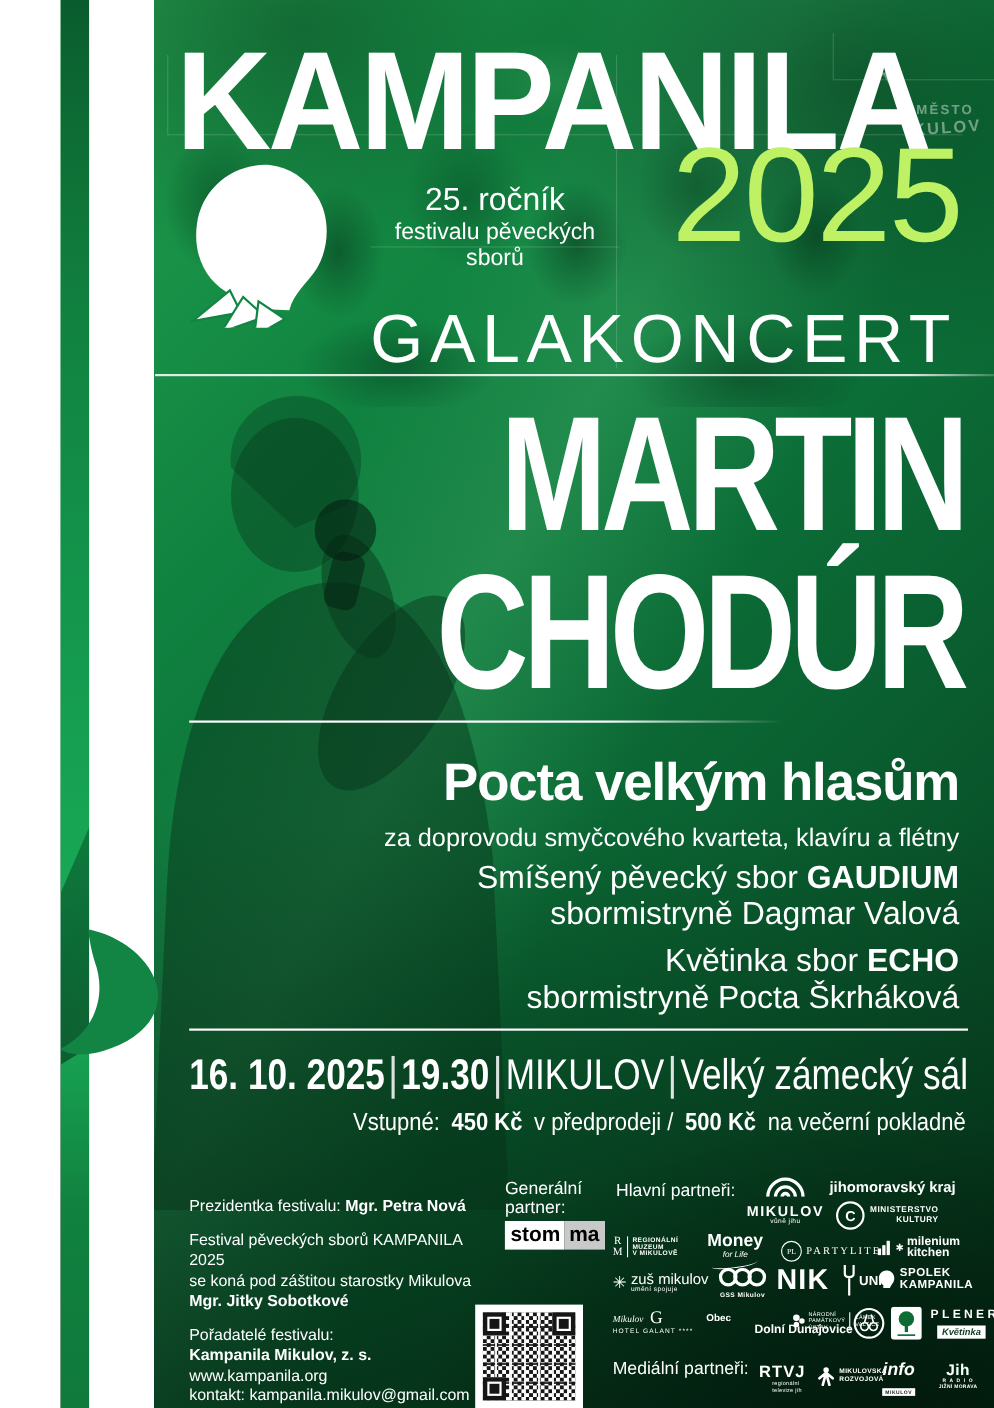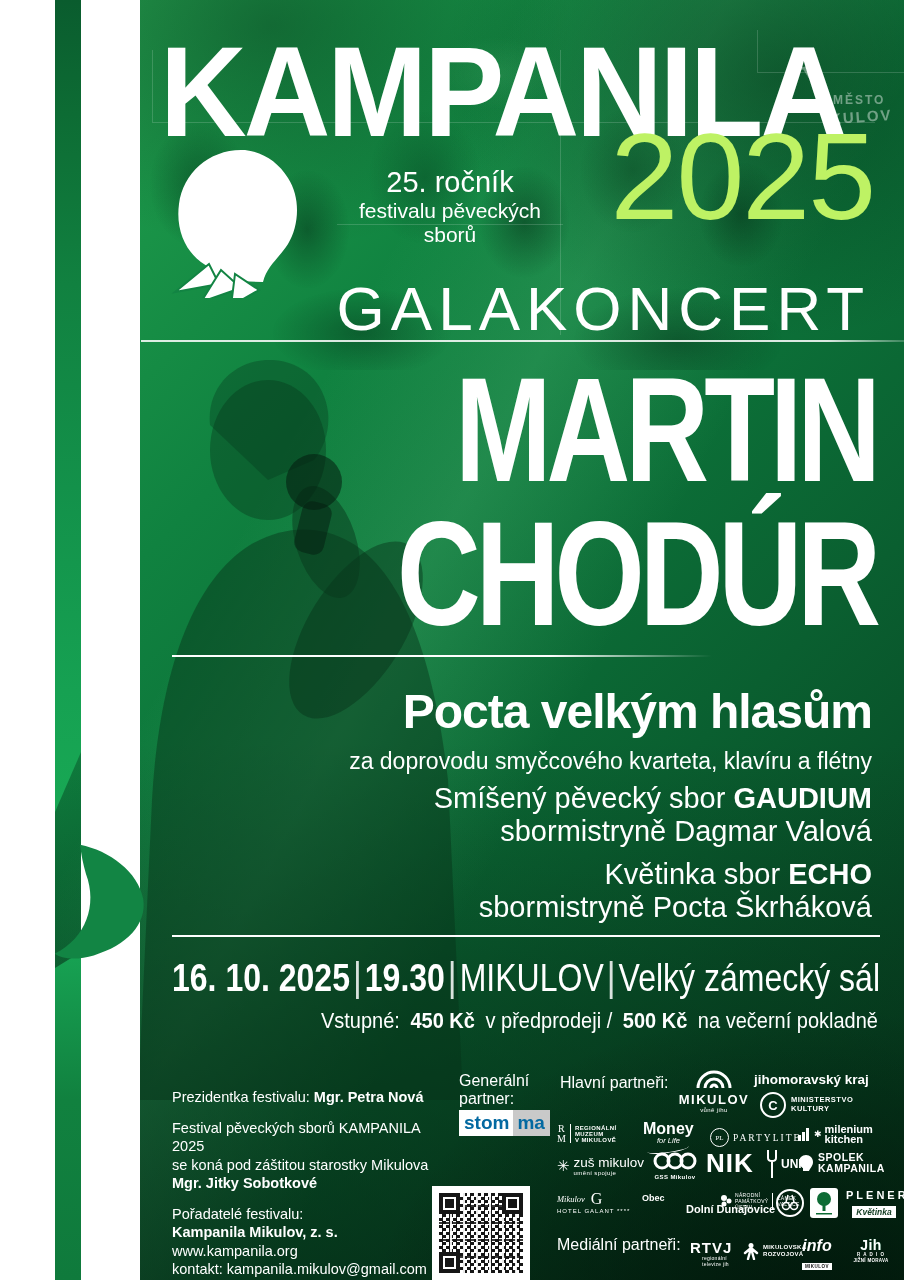--- a/index.html
+++ b/index.html
@@ -66,32 +66,32 @@
   .schedule .sep{font-weight:normal;opacity:.85;font-size:34px;}
   .tickets{right:26px;top:1008px;font-size:20px;transform:scaleY(1.12);transform-origin:top right;white-space:nowrap;}
   .tickets b{font-weight:bold;}
   
   .info{left:172px;top:1088px;width:262px;font-size:14.5px;line-height:1.28;}
   .info p{margin:0 0 12px 0;}
   .info b{font-weight:bold;}
   
   .plabel{font-size:16px;font-weight:normal;}
   .gen-label{left:459px;top:1072px;line-height:1.15;font-size:16px;}
-  .stomma{left:459px;top:1110px;display:flex;font-weight:bold;font-size:19px;color:#0369a1;line-height:1;}
+  .stomma{left:459px;top:1110px;display:flex;font-weight:bold;font-size:19px;color:#000000;line-height:1;}
   .stomma .p1{background:#ffffff;padding:3px 4px 4px 5px;}
   .stomma .p2{background:#c9c9c9;padding:3px 5px 4px 4px;}
   .logo{position:absolute;color:#fff;}
   .c{text-align:center;}
   .tiny{font-size:6px;letter-spacing:.4px;}
   .row{display:flex;align-items:center;}
   .mikulov-txt{font-size:13px;font-weight:bold;letter-spacing:1.5px;}
   .kraj-txt{font-size:13.5px;font-weight:bold;}
   .min-circ{width:22px;height:22px;border:2px solid #fff;border-radius:50%;display:flex;align-items:center;justify-content:center;
     font-size:13px;font-weight:bold;margin-right:5px;flex:none;}
-  .min-txt{font-size:7.5px;font-weight:bold;letter-spacing:.5px;line-height:1.15;}
+  .min-txt{font-size:7.5px;font-weight:bold;letter-spacing:.5px;line-height:1.15;text-align:right;}
   .rm-mono{font-family:"Liberation Serif",serif;font-size:10px;line-height:.95;border-right:1px solid #fff;padding-right:4px;margin-right:4px;text-align:center;}
   .money-txt{font-size:16px;font-weight:bold;line-height:.9;}
   .money-sub{font-size:7.5px;font-style:italic;margin-left:14px;}
   .money-swoosh{width:42px;height:7px;border-bottom:1.5px solid #fff;border-radius:0 0 60% 40%;transform:rotate(-6deg);margin-left:4px;}
   .pl-circ{width:17px;height:17px;border:1px solid #fff;border-radius:50%;display:flex;align-items:center;justify-content:center;
     font-family:"Liberation Serif",serif;font-size:7px;margin-right:4px;flex:none;}
   .pl-txt{font-family:"Liberation Serif",serif;font-size:9.5px;letter-spacing:2px;}
   .mil-txt{font-size:11px;font-weight:bold;line-height:.95;}
   .bars{display:flex;align-items:flex-end;margin-right:4px;}
   .bars i{display:block;width:3px;background:#fff;margin-right:1px;}

